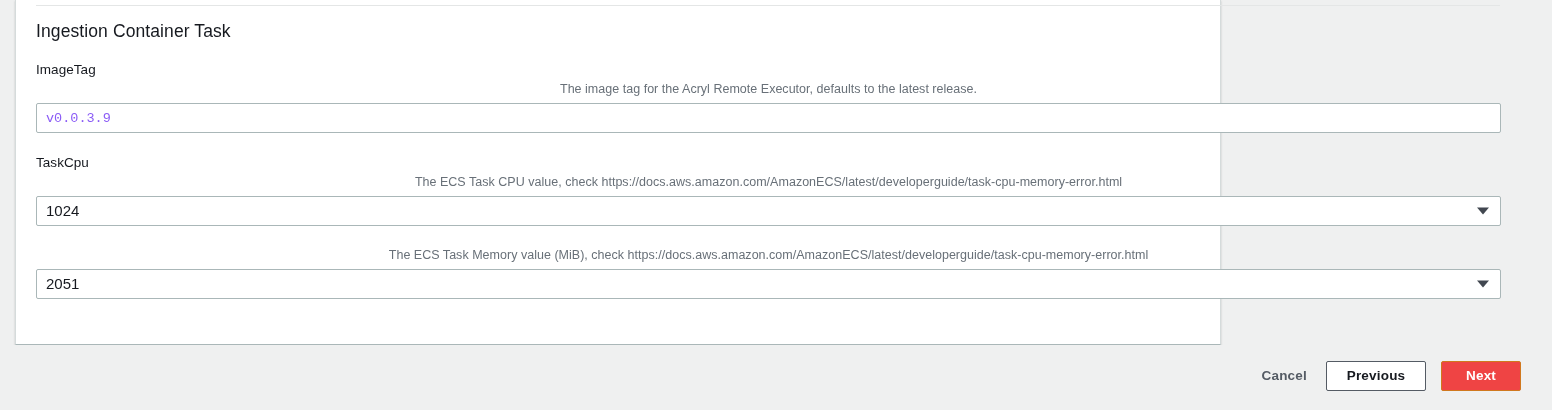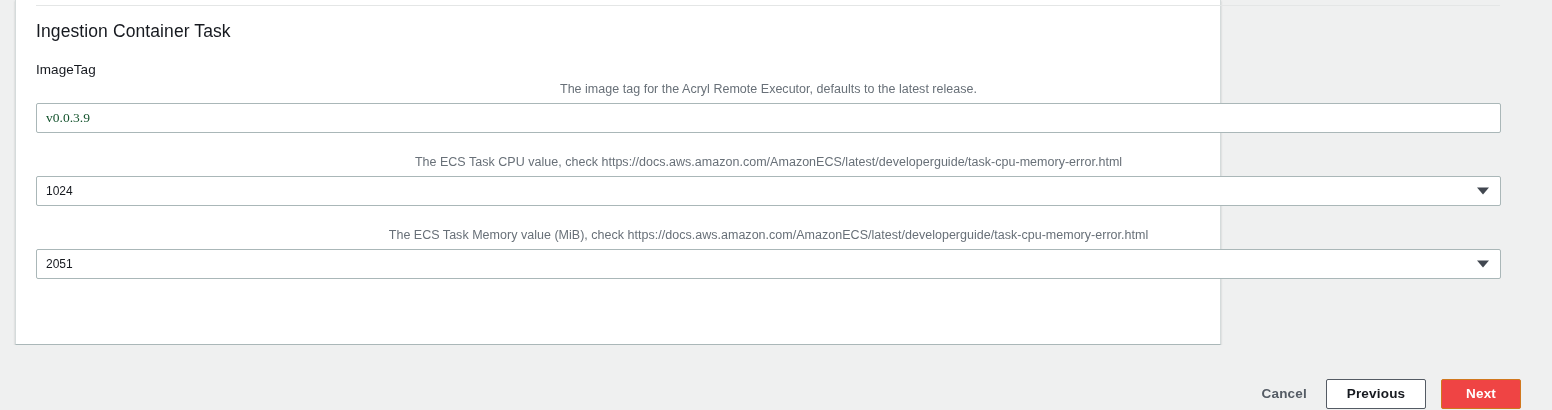--- a/index.html
+++ b/index.html
@@ -89,22 +89,22 @@
   }
 
   .text-input {
     display: block;
     width: 1465px;
     height: 30px;
     box-sizing: border-box;
     border: 1px solid #aab7b8;
     border-radius: 2px;
     background: #ffffff;
-    color: #14532d;
-    font-family: Liberation Serif, serif;
+    color: #8b5cf6;
+    font-family: Liberation Mono, monospace;
     font-size: 13.5px;
     padding: 0 9px;
     outline: none;
   }
 
   .select-wrap {
     position: relative;
     width: 1465px;
     height: 30px;
   }
@@ -114,21 +114,21 @@
     box-sizing: border-box;
     border: 1px solid #aab7b8;
     border-radius: 2px;
     background: #ffffff;
     display: flex;
     align-items: center;
     padding: 0 9px;
     cursor: pointer;
   }
   .select-value {
-    font-size: 12px;
+    font-size: 15px;
     color: #16191f;
     line-height: 28px;
   }
   .select-caret {
     position: absolute;
     right: 12px;
     top: 50%;
     transform: translateY(-50%);
     width: 0;
     height: 0;
@@ -144,21 +144,21 @@
     left: 0;
     top: 345px;
     width: 1552px;
     height: 65px;
     background: #eff0f0;
   }
 
   .footer-actions {
     position: absolute;
     right: 31px;
-    top: 34px;
+    top: 16px;
     display: flex;
     gap: 15px;
   }
 
   .btn {
     font-family: "Liberation Sans", sans-serif;
     font-size: 13.5px;
     font-weight: 700;
     letter-spacing: 0.2px;
     border-radius: 2px;
@@ -204,20 +204,21 @@
 
       <h2 class="section-title">Ingestion Container Task</h2>
 
       <div class="field">
         <div class="field-label">ImageTag</div>
         <div class="field-desc">The image tag for the Acryl Remote Executor, defaults to the latest release.</div>
         <input class="text-input" type="text" value="v0.0.3.9" style="">
       </div>
 
       <div class="field">
+        <div class="field-label">TaskCpu</div>
         <div class="field-desc">The ECS Task CPU value, check https://docs.aws.amazon.com/AmazonECS/latest/developerguide/task-cpu-memory-error.html</div>
         <div class="select-wrap">
           <div class="select-box">
             <span class="select-value">1024</span>
           </div>
           <span class="select-caret"></span>
         </div>
       </div>
 
       <div class="field">

